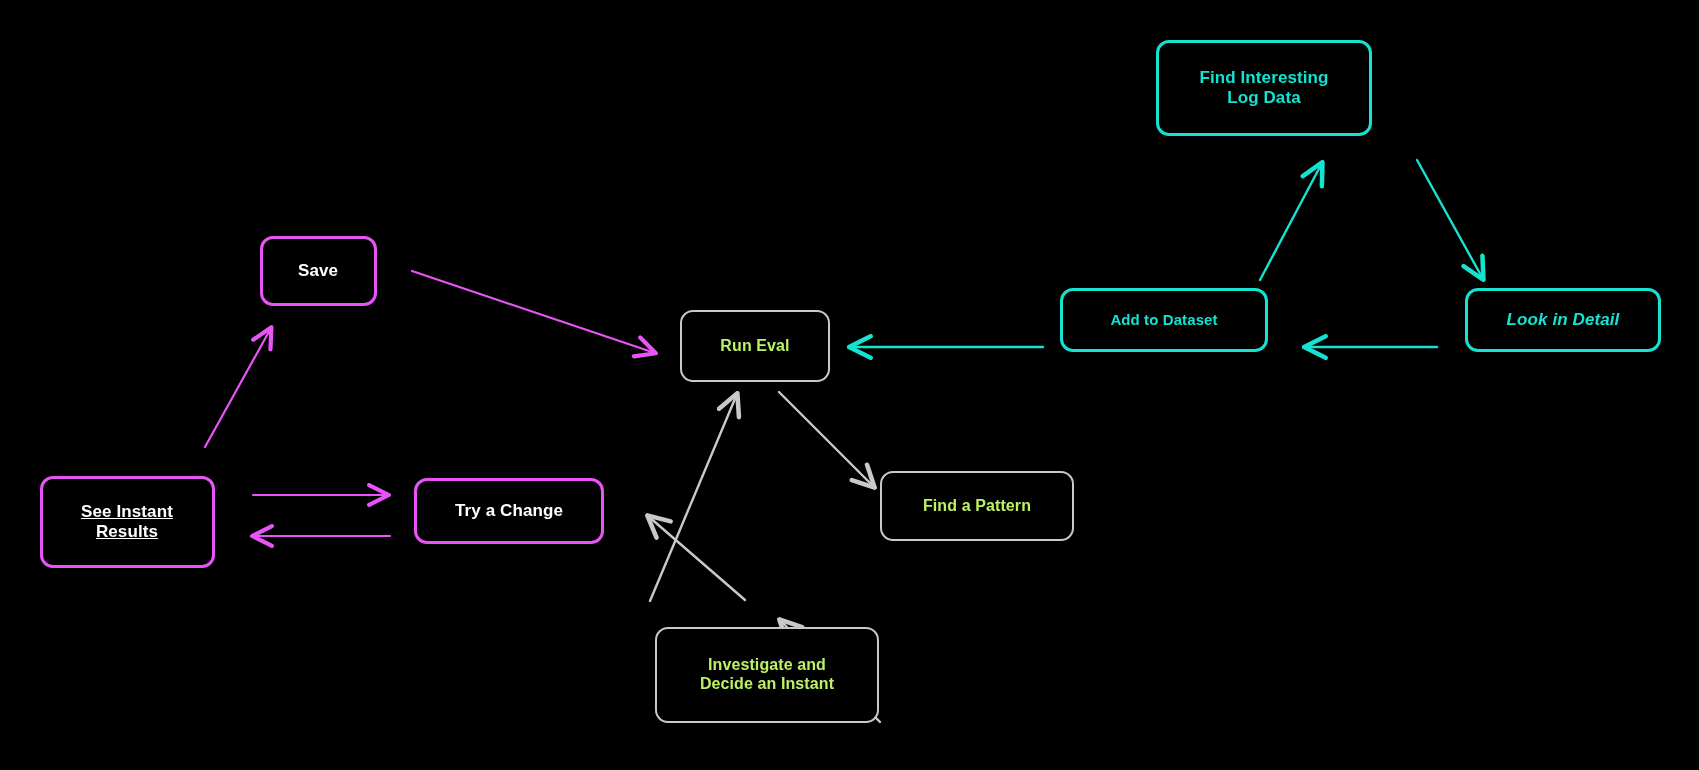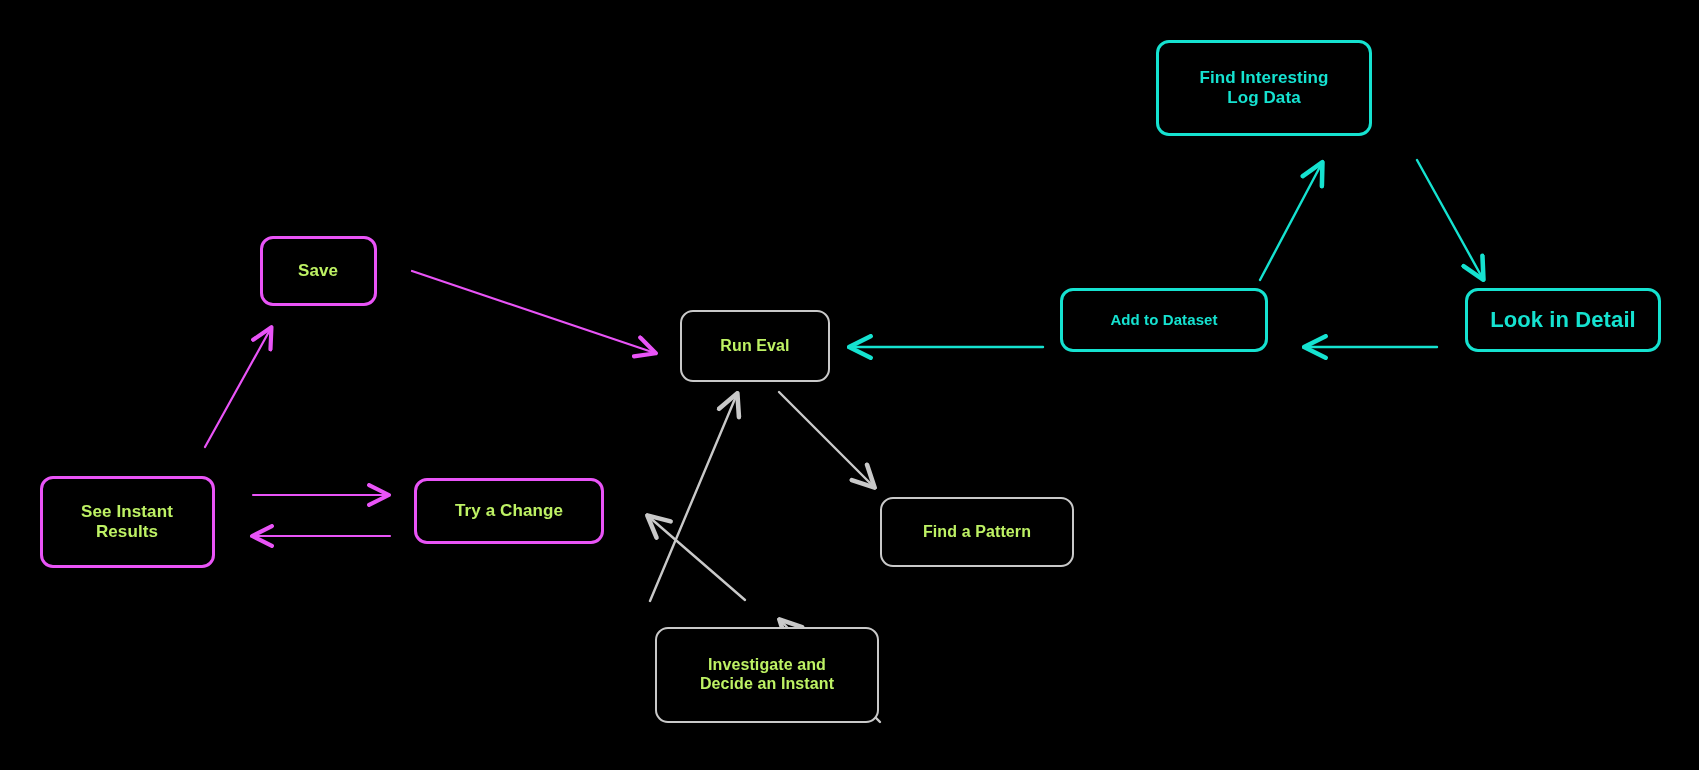--- a/index.html
+++ b/index.html
@@ -5,21 +5,21 @@
   html,body{margin:0;padding:0;background:#000;}
   body{width:1699px;height:770px;overflow:hidden;font-family:"Liberation Sans",sans-serif;}
   #stage{position:relative;width:1559px;height:770px;background:#000;}
   svg.edges{position:absolute;left:0;top:0;width:1699px;height:770px;pointer-events:none;}
   .node{position:absolute;box-sizing:border-box;display:flex;align-items:center;justify-content:center;
         text-align:center;border-radius:13px;border-style:solid;background:#000;line-height:1.18;
         font-weight:700;letter-spacing:0.1px;}
   .node span{display:block;white-space:pre-line;}
   .n-white{border-color:#c9c9c9;border-width:2.6px;color:#bef264;}
   .n-cyan{border-color:#15e2d0;border-width:3.2px;color:#15e2d0;}
-  .n-magenta{border-color:#e954f7;border-width:3.2px;color:#bef264;}
+  .n-magenta{border-color:#e954f7;border-width:3.2px;color:#ffffff;}
 </style>
 </head>
 <body>
 
 <div id="stage">
   <svg class="edges" viewBox="0 0 1699 770">
     <defs>
       <marker id="ah-white" markerWidth="11" markerHeight="11" refX="9.6" refY="5.5" orient="auto">
         <path d="M1,1 L10,5.5 L1,10" fill="none" stroke="#c9c9c9" stroke-width="1.9" stroke-linecap="round" stroke-linejoin="round"></path>
       </marker>
@@ -43,40 +43,40 @@
         <line x1="390" y1="536" x2="253" y2="536" stroke="#e954f7" stroke-width="2.2" stroke-linecap="round" marker-end="url(#ah-magenta)"></line>
         <line x1="205" y1="447" x2="271" y2="328" stroke="#e954f7" stroke-width="2.2" stroke-linecap="round" marker-end="url(#ah-magenta)"></line>
         <line x1="412" y1="271" x2="655" y2="353" stroke="#e954f7" stroke-width="2.2" stroke-linecap="round" marker-end="url(#ah-magenta)"></line>
       </g>
   </svg>
   <div id="node-layer">
       <div class="node n-cyan" style="left: 1156px; top: 40px; width: 216px; height: 96px; font-size: 17px;">
         <span>Find Interesting
 Log Data</span>
       </div>
-      <div class="node n-cyan" style="left: 1465px; top: 288px; width: 196px; height: 64px; font-size: 22px;">
+      <div class="node n-cyan" style="left: 1465px; top: 288px; width: 196px; height: 64px; font-size: 17px; font-style: italic;">
         <span>Look in Detail</span>
       </div>
       <div class="node n-cyan" style="left: 1060px; top: 288px; width: 208px; height: 64px; font-size: 15px;">
         <span>Add to Dataset</span>
       </div>
       <div class="node n-white" style="left: 680px; top: 310px; width: 150px; height: 72px; font-size: 16px;">
         <span>Run Eval</span>
       </div>
-      <div class="node n-white" style="left: 880px; top: 497px; width: 194px; height: 70px; font-size: 16px;">
+      <div class="node n-white" style="left: 880px; top: 471px; width: 194px; height: 70px; font-size: 16px;">
         <span>Find a Pattern</span>
       </div>
       <div class="node n-white" style="left: 655px; top: 627px; width: 224px; height: 96px; font-size: 16px;">
         <span>Investigate and
 Decide an Instant</span>
       </div>
       <div class="node n-magenta" style="left: 414px; top: 478px; width: 190px; height: 66px; font-size: 17px;">
         <span>Try a Change</span>
       </div>
-      <div class="node n-magenta" style="left: 39.5px; top: 476px; width: 175px; height: 92px; font-size: 17px;">
+      <div class="node n-magenta" style="left: 39.5px; top: 476px; width: 175px; height: 92px; font-size: 17px; text-decoration: underline;">
         <span>See Instant
 Results</span>
       </div>
       <div class="node n-magenta" style="left: 259.5px; top: 236px; width: 117px; height: 70px; font-size: 17px;">
         <span>Save</span>
       </div>
     </div>
 </div>
 
 </body></html>

